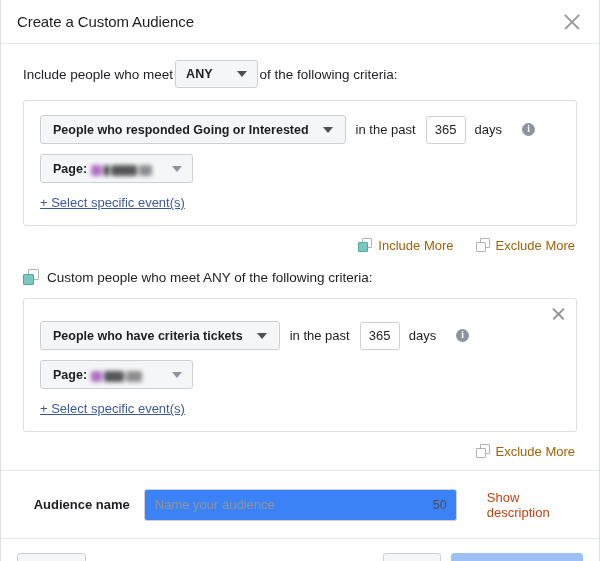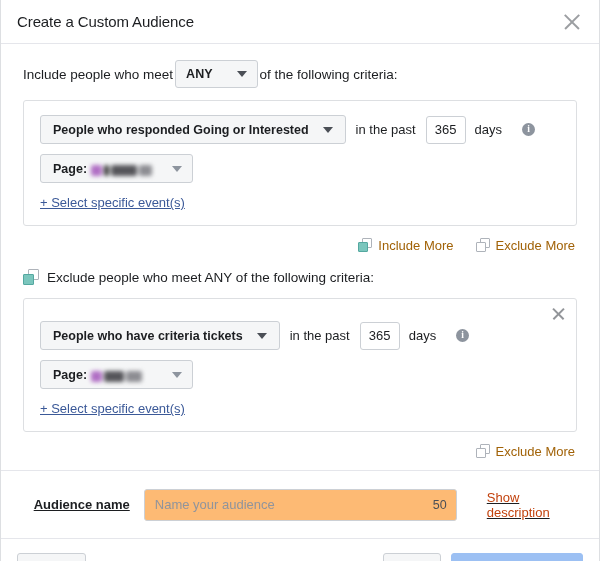--- a/index.html
+++ b/index.html
@@ -274,21 +274,20 @@
   .card-close::after  { transform: rotate(-45deg); }
 
   
   .name-section {
     border-top: 1px solid #e5e6eb;
     height: 68px;
     flex: 0 0 68px;
     display: flex;
     align-items: center;
     padding: 0 16px;
-    text-decoration: underline;
   }
   .name-label {
     font-size: 13px;
     font-weight: bold;
     color: #1c1e21;
     width: 130px;
     text-align: right;
     padding-right: 14px;
   }
   .name-input-wrap {
@@ -297,21 +296,21 @@
   }
   .name-input {
     width: 100%;
     height: 32px;
     border: 1px solid #ccd0d5;
     border-radius: 3px;
     padding: 0 38px 0 10px;
     font-family: "Liberation Sans", sans-serif;
     font-size: 13px;
     color: #1c1e21;
-    background: #fdba74;
+    background: #3b82f6;
   }
   .name-input::placeholder { color: #90949c; }
   .char-count {
     position: absolute;
     right: 10px; top: 0;
     height: 32px;
     display: flex;
     align-items: center;
     font-size: 12.5px;
     color: #4b4f56;
@@ -416,21 +415,21 @@
         </span>
         <span>Exclude More</span>
       </span>
     </div>
 
     <div class="exclude-head">
       <span class="stack-icon">
         <span class="back"></span>
           <span class="front"></span>
       </span>
-      <span>Exclude people who meet ANY of the following criteria:</span>
+      <span>Custom people who meet ANY of the following criteria:</span>
     </div>
 
     <div class="card" style="padding-top:22px;">
       <div class="card-close"></div>
       <div class="row">
         <span class="pill-select wide-select">
           <span>People who have criteria tickets</span>
           <span class="caret"></span>
         </span>
         <span class="mid-text">in the past</span>

